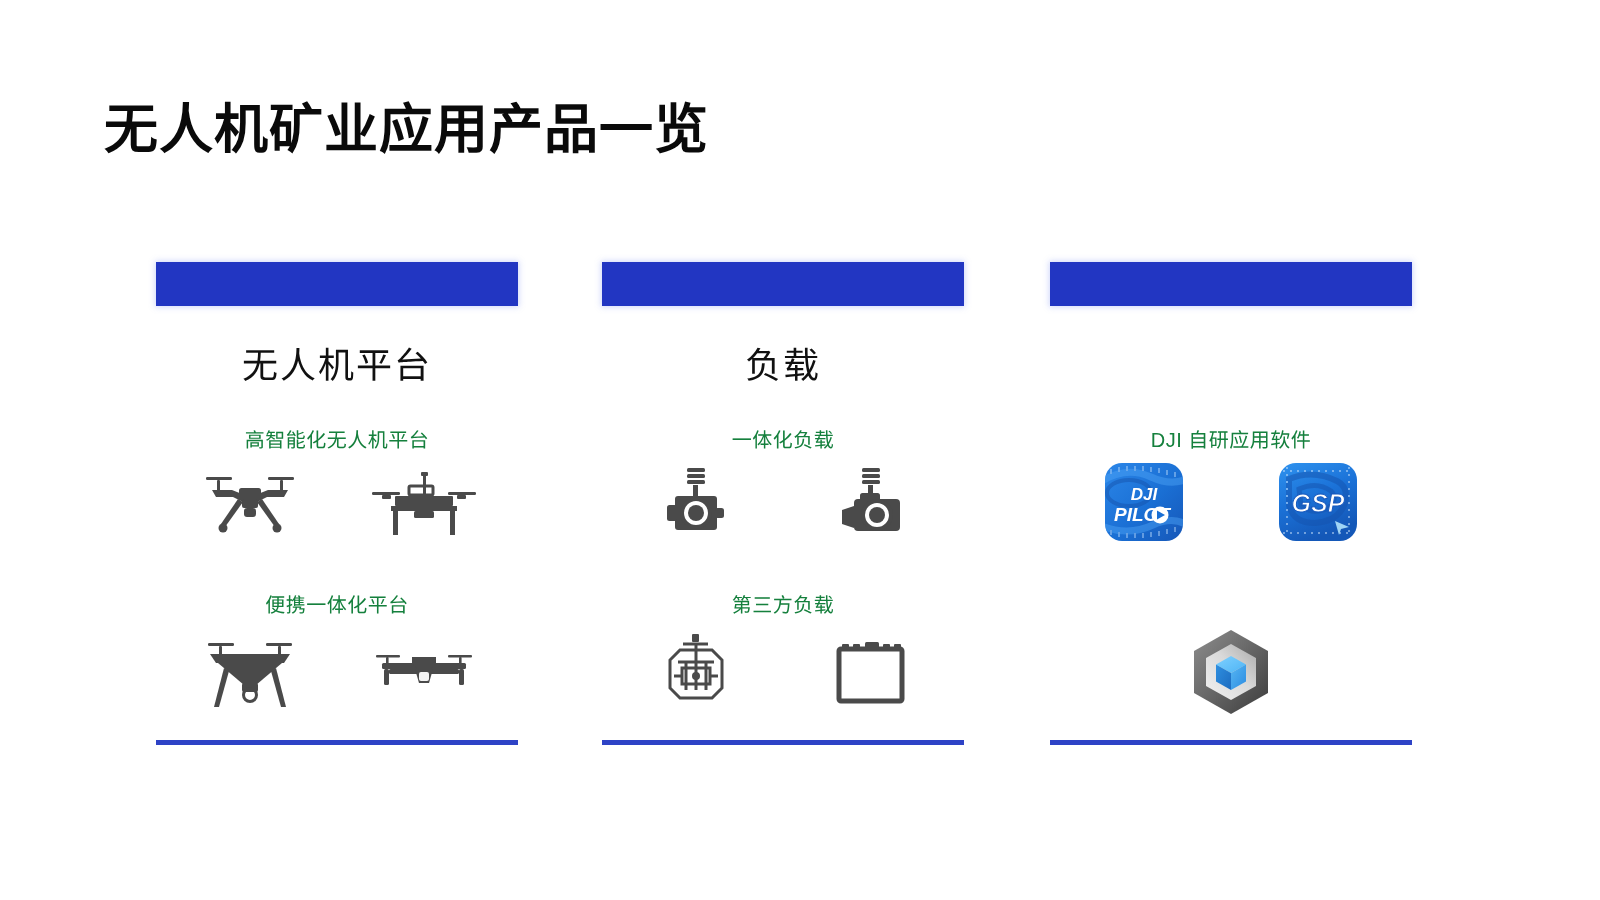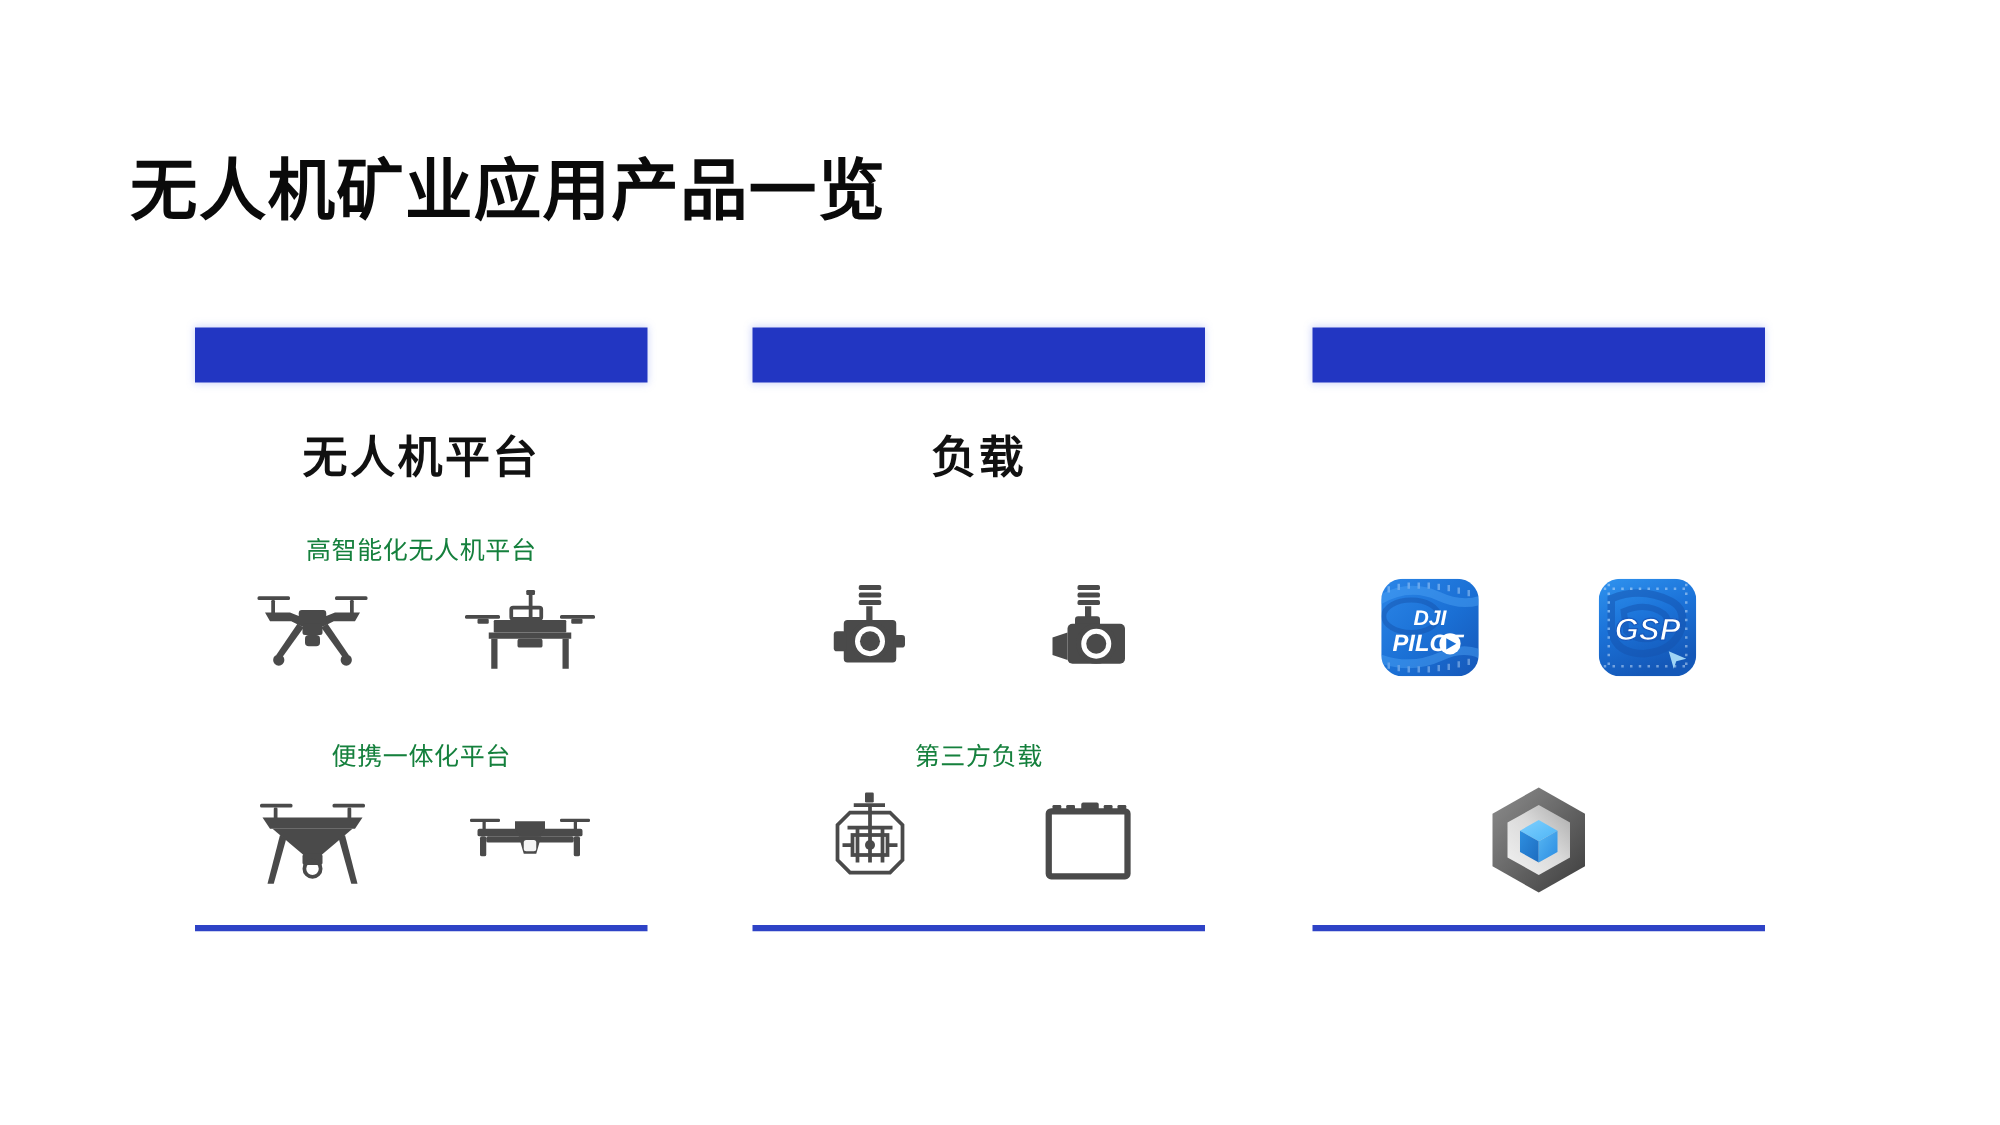--- a/index.html
+++ b/index.html
@@ -26,21 +26,20 @@
   .slide-title {
     position: absolute;
     left: 104px;
     top: 98px;
     font-size: 54px;
     font-weight: 700;
     letter-spacing: 1px;
     line-height: 1.15;
     color: #0a0a0a;
     white-space: nowrap;
-    margin-top: 24px;
   }
 
   
   .columns {
     position: absolute;
     left: 0;
     top: 252px;
     width: 1600px;
     height: 520px;
   }
@@ -63,21 +62,21 @@
     background: #2236c2;
     box-shadow: 0 0 6px 1px rgba(120,140,240,0.35);
   }
   .col-heading {
     position: absolute;
     top: 84px;
     left: 0;
     width: 362px;
     text-align: center;
     font-size: 36px;
-    font-weight: 700;
+    font-weight: 400;
     color: #111111;
     letter-spacing: 2px;
   }
   .col-subtitle {
     position: absolute;
     left: 0;
     width: 362px;
     text-align: center;
     font-size: 20px;
     font-weight: 400;
@@ -209,20 +208,21 @@
         </div>
       </div>
 
       <div class="col-underline"></div>
     </div>
 
     <div class="column col-1">
       <div class="col-bar"></div>
       <div class="col-heading">负载</div>
 
+      <div class="col-subtitle sub-1">一体化负载</div>
 
       <div class="icon-row row-1">
         <div class="icon-slot">
           <svg width="62" height="72" viewBox="0 0 62 72">
             <g fill="#4a4a4a">
               <rect x="22" y="2" width="18" height="4" rx="1.5"></rect>
               <rect x="22" y="8" width="18" height="4" rx="1.5"></rect>
               <rect x="22" y="14" width="18" height="4" rx="1.5"></rect>
               <rect x="28" y="19" width="5" height="12"></rect>
               <rect x="10" y="30" width="42" height="34" rx="3"></rect>
@@ -283,20 +283,21 @@
           </svg>
         </div>
       </div>
 
       <div class="col-underline"></div>
     </div>
 
     <div class="column col-2">
       <div class="col-bar"></div>
 
+      <div class="col-subtitle sub-1">DJI 自研应用软件</div>
 
       <div class="icon-row row-1">
         <div class="icon-slot">
           <svg width="78" height="78" viewBox="0 0 78 78">
             <defs>
               <linearGradient id="pilotBg" x1="0" y1="0" x2="1" y2="1">
                 <stop offset="0%" stop-color="#2b86e8"></stop>
                 <stop offset="55%" stop-color="#1a6fd4"></stop>
                 <stop offset="100%" stop-color="#1657b8"></stop>
               </linearGradient>

